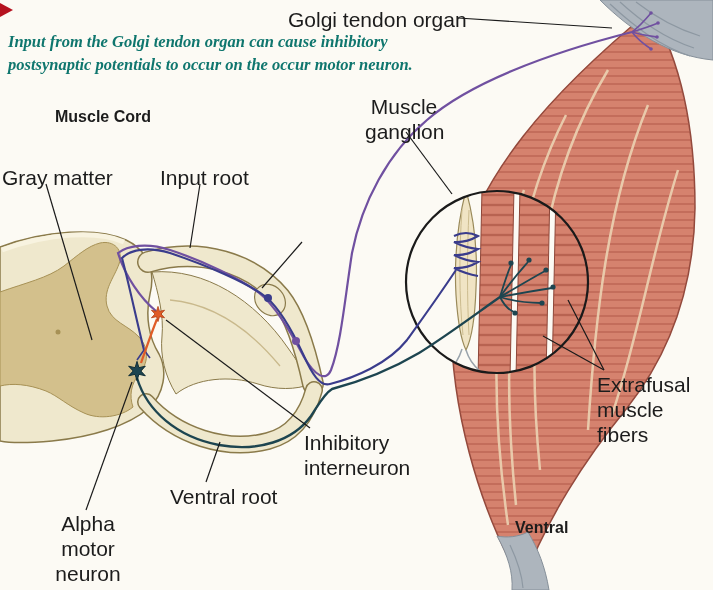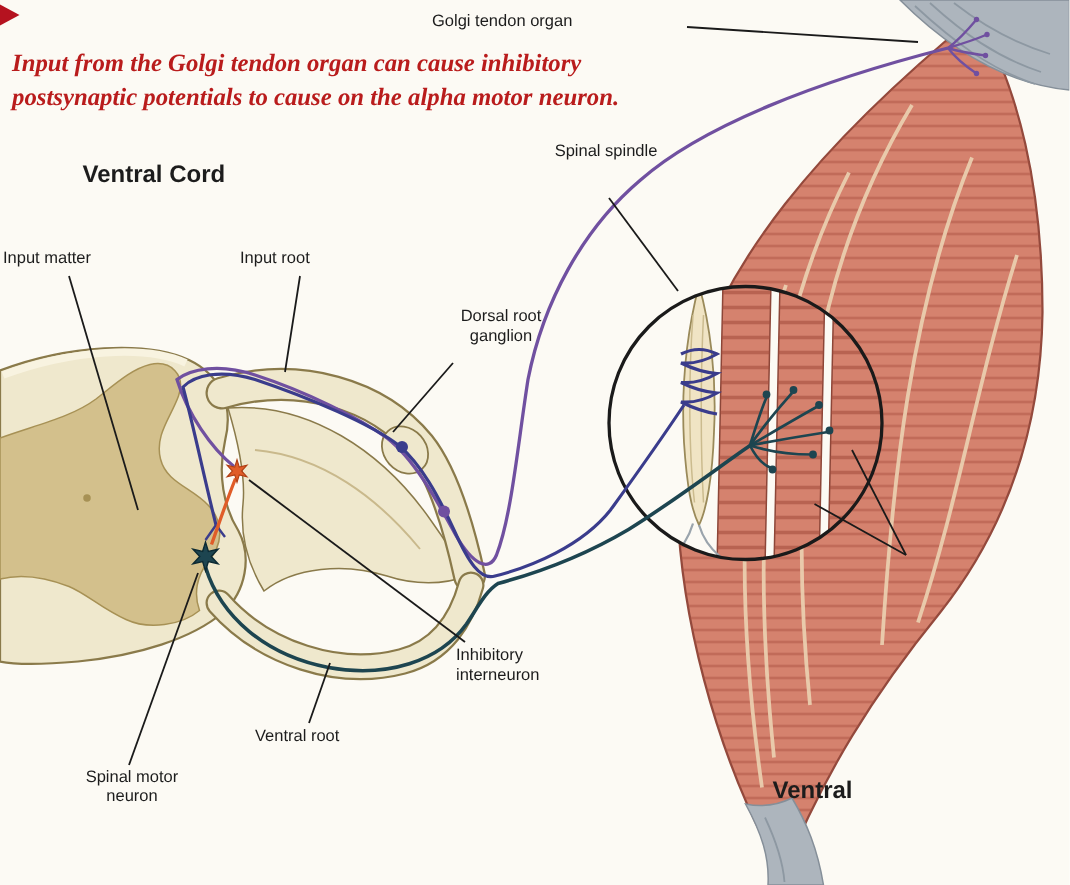--- a/index.html
+++ b/index.html
@@ -6,36 +6,36 @@
   #stage{
     position:relative;
     width:713px;height:590px;
     background:#fcfaf4;
     overflow:hidden;
     font-family:"Liberation Sans",sans-serif;
   }
   #art{position:absolute;left:0;top:0;}
   .lbl{
     position:absolute;
-    font-size:11px;
+    font-size:21px;
     line-height:1.18;
     color:#1c1c1c;
     white-space:normal;
   }
   .lbl.bold{font-weight:bold;font-size:16px;}
   .lbl.center{text-align:center;}
   .annot{
     position:absolute;
     left:8px;top:30px;
     font-family:"Liberation Serif",serif;
     font-style:italic;
     font-weight:700;
     font-size:16.5px;
     line-height:23px;
-    color:#b91c1c;
+    color:#0f766e;
   }
   .annot span{display:block;}
 </style>
 </head>
 <body>
 
 <div id="stage">
 
   <svg id="art" width="713" height="590" viewBox="0 0 713 590">
     <defs>
@@ -182,37 +182,37 @@
       <line x1="604" y1="370" x2="568" y2="300"></line>
       <line x1="604" y1="370" x2="543" y2="336"></line>
       <line x1="310" y1="428" x2="166" y2="320"></line>
       <line x1="206" y1="482" x2="220" y2="442"></line>
       <line x1="86" y1="510" x2="132" y2="382"></line>
     </g>
   </svg>
 
   <div class="annot">
     <span>Input from the Golgi tendon organ can cause inhibitory</span>
-    <span>postsynaptic potentials to cause on the alpha motor neuron.</span>
+    <span>postsynaptic potentials to occur on the occur motor neuron.</span>
   </div>
 
   <div class="lbl" style="left:288px;top:8px;">Golgi tendon organ</div>
 
-  <div class="lbl bold" style="left:55px;top:108px;">Ventral Cord</div>
-
-  <div class="lbl" style="left:2px;top:166px;">Input matter</div>
+  <div class="lbl bold" style="left:55px;top:108px;">Muscle Cord</div>
+
+  <div class="lbl" style="left:2px;top:166px;">Gray matter</div>
 
   <div class="lbl" style="left:160px;top:166px;">Input root</div>
 
-  <div class="lbl center" style="left:288px;top:205px;width:92px;">Dorsal root ganglion</div>
-
-  <div class="lbl center" style="left:365px;top:95px;width:78px;">Spinal spindle</div>
-
+
+  <div class="lbl center" style="left:365px;top:95px;width:78px;">Muscle ganglion</div>
+
+  <div class="lbl" style="left:597px;top:373px;width:100px;">Extrafusal muscle fibers</div>
 
   <div class="lbl" style="left:304px;top:431px;width:100px;">Inhibitory interneuron</div>
 
   <div class="lbl" style="left:170px;top:485px;">Ventral root</div>
 
-  <div class="lbl center" style="left:40px;top:512px;width:96px;">Spinal motor neuron</div>
+  <div class="lbl center" style="left:40px;top:512px;width:96px;">Alpha motor neuron</div>
 
   <div class="lbl bold" style="left:515px;top:519px;">Ventral</div>
 
 </div>
 
 </body></html>

